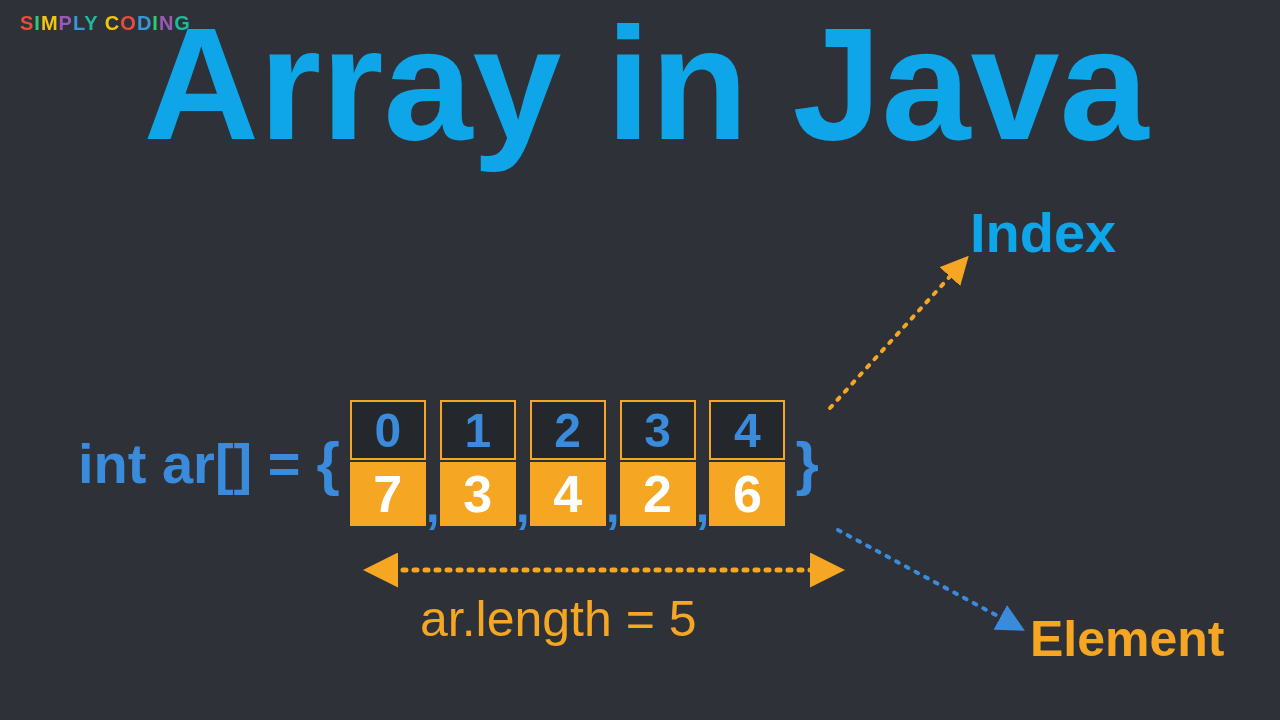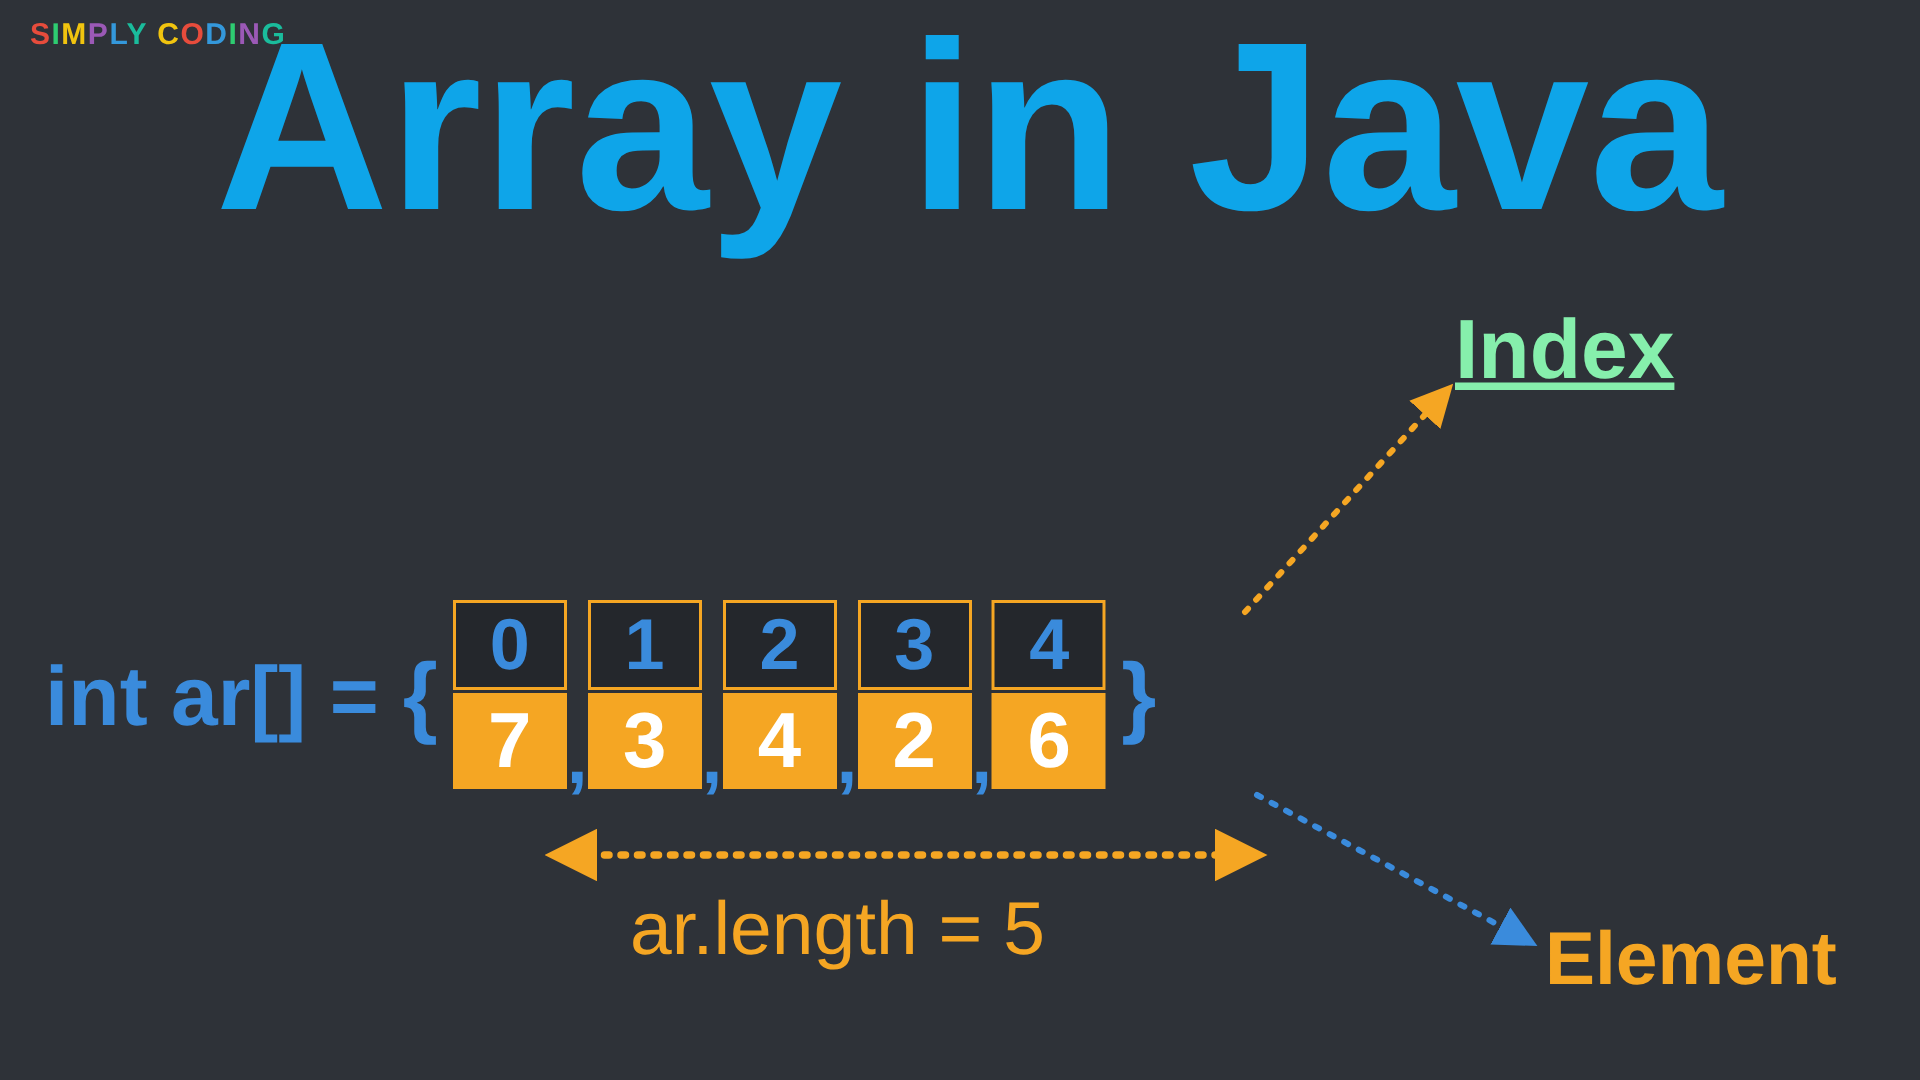--- a/index.html
+++ b/index.html
@@ -37,21 +37,21 @@
   .decl {
     position: absolute;
     top: 400px;
     left: 30px;
     display: flex;
     align-items: center;
     font-size: 56px;
     font-weight: 700;
     color: #3a8bdc;
   }
-  .decl-text { margin-right: 10px; }
+  .decl-text { margin-right: 10px; margin-left: 48px; }
   .brace { font-size: 60px; color:#3a8bdc; margin: 0 6px; }
 
   .cells {
     display: flex;
     align-items: flex-start;
     position: relative;
   }
   .cell-col {
     display: flex;
     flex-direction: column;
@@ -79,22 +79,22 @@
     color:#3a8bdc;
     font-size: 50px;
     align-self: flex-end;
     margin: 0 -4px 0 -4px;
     transform: translateY(8px);
   }
 
   .index-label {
     position: absolute;
     top: 200px; left: 970px;
-    color: #86efac;
-    font-size: 56px; font-weight: 800; text-decoration: underline;
+    color: #0ea5e9;
+    font-size: 56px; font-weight: 800;
   }
   .element-label {
     position: absolute;
     top: 610px; left: 1030px;
     color: #f5a623;
     font-size: 50px; font-weight: 800; text-align: right;
   }
   .length-label {
     position: absolute;
     top: 590px; left: 420px;

